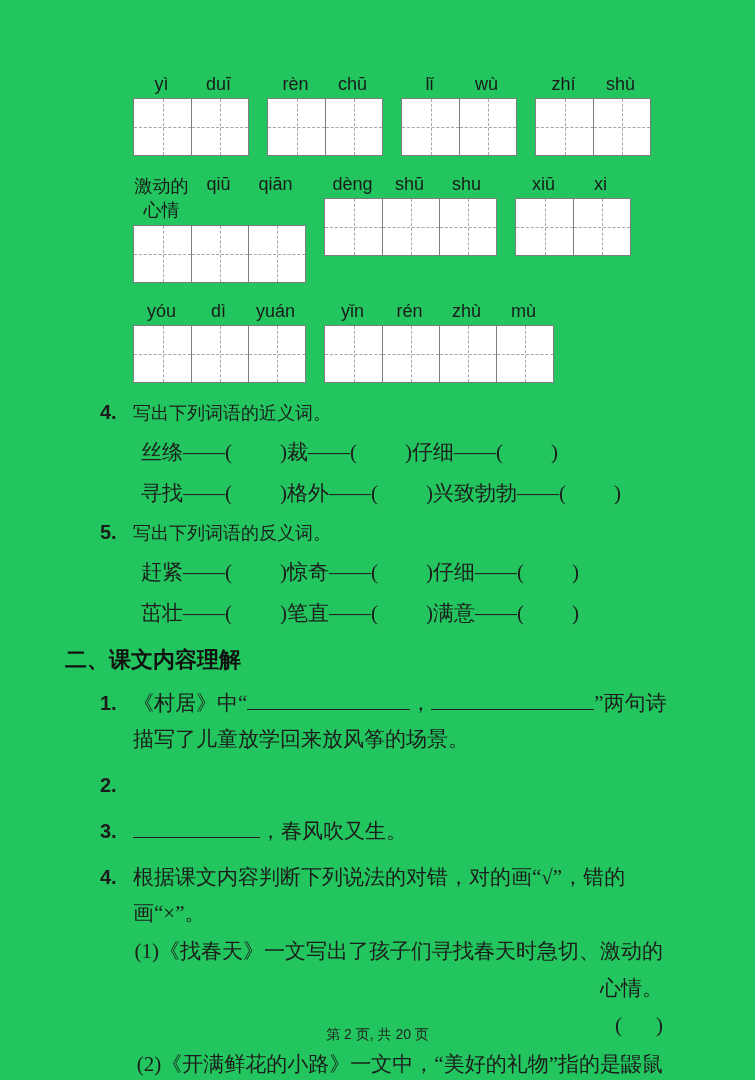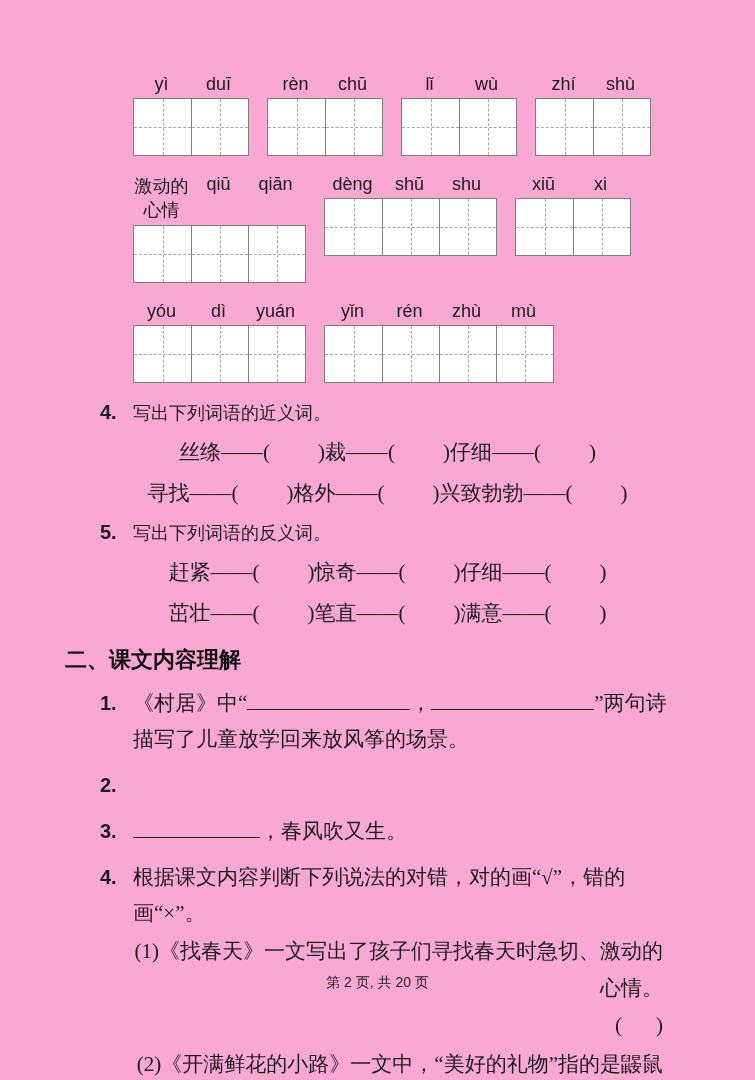--- a/index.html
+++ b/index.html
@@ -1,18 +1,18 @@
 <!DOCTYPE html>
 <html><head>
 <meta charset="utf-8">
 <style>
   * { margin:0; padding:0; box-sizing:border-box; }
   html,body { background:#e8e8e8; }
   .page {
-    width:755px; height:1080px; background:#f9a8d4; position:relative;
+    width:755px; height:1080px; background:#22c55e; position:relative;
     margin:0 auto; overflow:hidden;
     font-family:"Liberation Serif", serif; color:#1c1c1c;
   }
   .content { padding-top:74px; }
 
   
   .grid-row { display:flex; gap:18px; margin:0 0 18px 133px; }
   .pinyin-row { display:flex; margin-bottom:3px; }
   .pinyin-syllable {
     width:57px; text-align:center;
@@ -32,22 +32,22 @@
 
   
   .q-block { margin:14px 0 0 100px; }
   .q-title-line { display:flex; align-items:baseline; }
   .q-num {
     font-family:"Liberation Sans", sans-serif; font-weight:bold;
     font-size:20px; width:33px; flex:0 0 33px;
   }
   .q-title { font-size:18px; }
   .word-row {
-    display:flex; justify-content:center;
-    margin:13px 0 0 20px; width:535px; font-size:21px;
+    display:flex; justify-content:flex-start;
+    margin:13px 0 0 41px; width:535px; font-size:21px;
   }
   .word-item { white-space:nowrap; }
   .paren-gap { display:inline-block; width:48px; }
 
   
   .section-heading {
     margin:18px 0 0 65px;
     font-family:"Liberation Sans", sans-serif; font-weight:bold;
     font-size:22px; color:#111;
   }
@@ -66,21 +66,21 @@
   }
   .sub { margin-top:2px; }
   .sub-line {
     display:flex; justify-content:space-between;
     width:530px; line-height:37px; min-height:37px;text-align:right;
   }
   .answer-paren { white-space:nowrap; }
   .answer-gap { display:inline-block; width:34px; }
 
   .footer {
-    position:absolute; left:0; right:0; top:974px; text-align:center;
+    position:absolute; left:0; right:0; top:1026px; text-align:center;
     font-family:"Liberation Sans", sans-serif; font-size:14px; color:#222;
   }
 </style>
 </head>
 <body>
 
 <div class="page">
   <div class="content">
 
     <div id="pinyin-grids">

